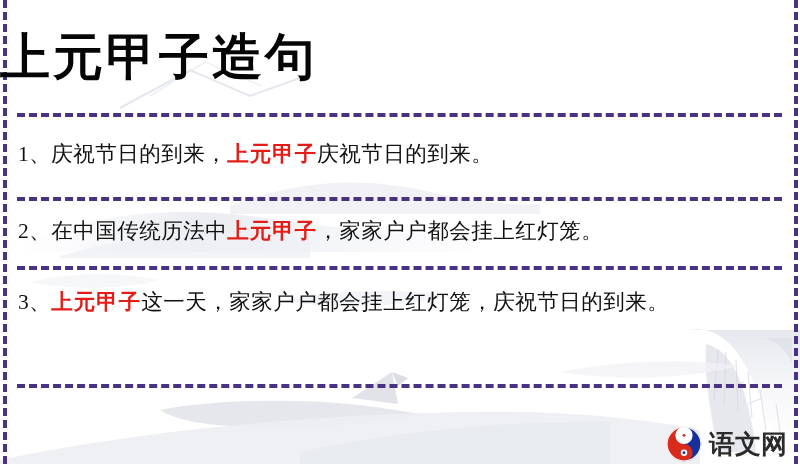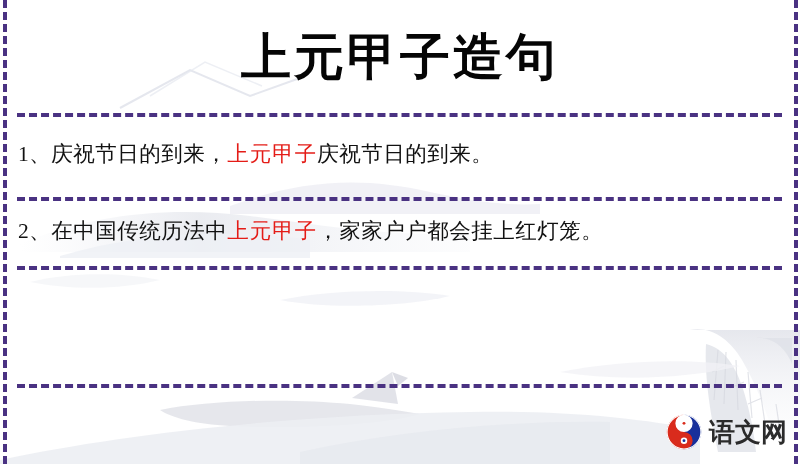--- a/index.html
+++ b/index.html
@@ -56,21 +56,21 @@
   .sep-2 { top: 197px; }
   .sep-3 { top: 266px; }
   .sep-4 { top: 384px; }
 
   
   .title {
     position: absolute;
     top: 16px;
     left: 0;
     width: 800px;
-    text-align: center;
+    text-align: left;
     font-size: 50px;
     line-height: 82px;
     font-weight: 700;
     color: #050505;
     letter-spacing: 3px;
     font-family: "DejaVu Serif", "Liberation Serif", serif;
     z-index: 4;
     white-space: nowrap;
   }
 
@@ -90,30 +90,30 @@
     line-height: 44px;
     letter-spacing: 0.5px;
     font-family: "Liberation Serif", "DejaVu Serif", serif;
   }
   .s1 { height: 84px; padding-top: 19px; }
   .s2 { height: 69px; padding-top: 12px; }
   .s3 { height: 118px; padding-top: 14px; }
 
   .kw {
     color: #e41c17;
-    font-weight: 400;
+    font-weight: 700;
     letter-spacing: 1px;
     text-align: right;
   }
 
   
   .logo {
     position: absolute;
     left: 666px;
-    top: 412px;
+    top: 424px;
     width: 122px;
     height: 40px;
     display: flex;
     align-items: center;
     gap: 7px;
     z-index: 5;
   }
   .logo-mark { width: 36px; height: 36px; flex: 0 0 36px; }
   .logo-text {
     font-size: 26px;
@@ -196,20 +196,23 @@
   <div class="sentences">
 
     <div class="sentence s1">
       <span>1、</span><span>庆祝节日的到来，</span><span class="kw">上元甲子</span><span>庆祝节日的到来。</span>
     </div>
 
     <div class="sentence s2">
       <span>2、</span><span>在中国传统历法中</span><span class="kw">上元甲子</span><span>，家家户户都会挂上红灯笼。</span>
     </div>
 
+    <div class="sentence s3">
+      <span>3、</span><span></span><span class="kw">上元甲子</span><span>这一天，家家户户都会挂上红灯笼，庆祝节日的到来。</span>
+    </div>
 
   </div>
 
   <div class="logo">
     <span class="logo-mark">
       <svg viewBox="0 0 100 100" xmlns="http://www.w3.org/2000/svg" aria-hidden="true">
         <circle cx="50" cy="50" r="48" fill="#ffffff"></circle>
         <path d="M50 2 A48 48 0 0 1 50 98 A24 24 0 0 1 50 50 A24 24 0 0 0 50 2 Z" fill="#18309b"></path>
         <path d="M50 2 A48 48 0 0 0 50 98 A24 24 0 0 0 50 50 A24 24 0 0 1 50 2 Z" fill="#d92b1c"></path>
         <circle cx="50" cy="26" r="9" fill="#ffffff"></circle>

